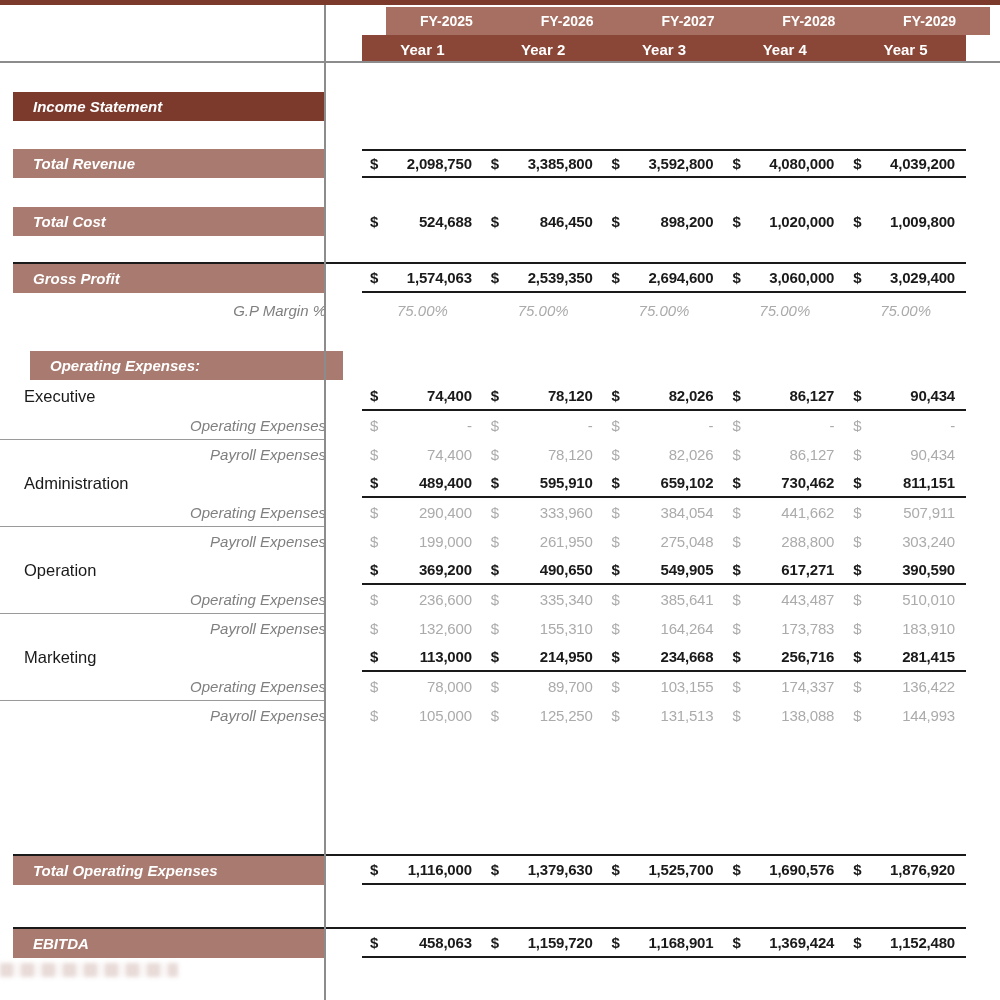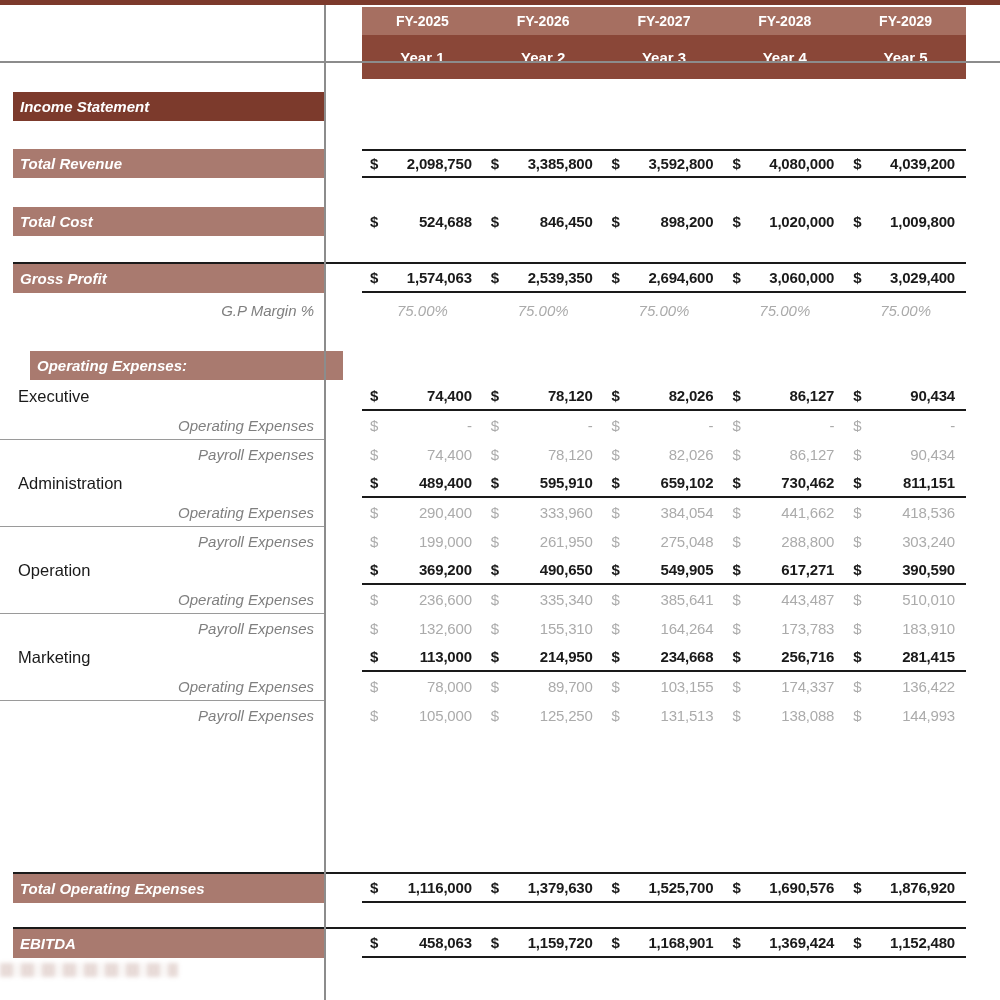--- a/index.html
+++ b/index.html
@@ -6,36 +6,36 @@
   body{font-family:"Liberation Sans", sans-serif;}
   #app{position:relative;width:1000px;height:1000px;background:#fff;overflow:hidden;}
 
   
   .top-strip{position:absolute;left:0;top:0;width:1000px;height:5px;background:var(--dark-brown);}
   .vline{position:absolute;left:324px;top:5px;width:2px;height:995px;background:var(--grid-line);}
   .hline{position:absolute;left:0;top:61px;width:1000px;height:2px;background:var(--grid-line);}
 
   
   .fy-row,.yr-row{position:absolute;left:362px;width:604px;display:flex;}
-  .fy-row{top:7px;height:28px;background:var(--fy-header);}
-  .yr-row{top:35px;height:44px;background:var(--year-header);}
+  .fy-row{top:7px;height:28px;background:var(--fy-header);margin-left:24px;}
+  .yr-row{top:35px;height:28px;background:var(--year-header);}
   .hcell{width:20%;display:flex;align-items:center;justify-content:center;color:#fff;font-weight:bold;}
   .fy-row .hcell{font-size:14px;}
   .yr-row .hcell{font-size:15px;}
 
   
   .row{position:absolute;left:0;width:1000px;height:29px;}
   .bar{position:absolute;left:13px;width:313px;height:100%;background:var(--section-bar);
        color:#fff;font-weight:bold;font-style:italic;font-size:15px;
-       display:flex;align-items:center;padding-left:7px;box-sizing:border-box;}
+       display:flex;align-items:center;padding-left:20px;box-sizing:border-box;}
   .bar.dark{background:var(--dark-brown);}
   .cat-label{position:absolute;left:0;width:326px;height:100%;display:flex;align-items:center;
-       padding-left:18px;box-sizing:border-box;font-size:16.5px;color:var(--value-black);}
+       padding-left:24px;box-sizing:border-box;font-size:16.5px;color:var(--value-black);}
   .sub-label{position:absolute;left:0;width:326px;height:100%;display:flex;align-items:center;
-       justify-content:flex-end;padding-right:12px;box-sizing:border-box;
+       justify-content:flex-end;padding-right:0;box-sizing:border-box;
        font-size:15px;font-style:italic;color:var(--sub-label-gray);}
   .sub-label.label-line{border-bottom:1.5px solid #9a9a9a;}
 
   .strip{position:absolute;left:362px;width:604px;height:100%;display:flex;box-sizing:border-box;}
   .strip.bt{border-top:2px solid var(--value-black);}
   .strip.bb{border-bottom:2px solid var(--value-black);}
   .full-top-line{position:absolute;left:13px;top:-2px;width:953px;height:2px;background:var(--value-black);}
 
   .cell{width:20%;display:flex;align-items:center;box-sizing:border-box;}
   .cell.money{justify-content:space-between;padding:0 11px 0 8px;font-size:15px;letter-spacing:-0.2px;}
@@ -285,21 +285,21 @@
           <div class="cell money gray">
             <div class="cur">$</div>
             <div class="num">384,054</div>
           </div>
           <div class="cell money gray">
             <div class="cur">$</div>
             <div class="num">441,662</div>
           </div>
           <div class="cell money gray">
             <div class="cur">$</div>
-            <div class="num">418,536</div>
+            <div class="num">507,911</div>
           </div>
         </div>
       </div>
       <div class="row" style="top: 527px;">
         <div class="sub-label">Payroll Expenses</div>
         <div class="strip">
           <div class="cell money gray">
             <div class="cur">$</div>
             <div class="num">199,000</div>
           </div>
@@ -464,21 +464,21 @@
           <div class="cell money gray">
             <div class="cur">$</div>
             <div class="num">138,088</div>
           </div>
           <div class="cell money gray">
             <div class="cur">$</div>
             <div class="num">144,993</div>
           </div>
         </div>
       </div>
-      <div class="row" style="top: 874px;">
+      <div class="row" style="top: 856px;">
         <div class="full-top-line"></div>
         <div class="bar">Total Operating Expenses</div>
         <div class="strip bb">
           <div class="cell money bold">
             <div class="cur">$</div>
             <div class="num">1,116,000</div>
           </div>
           <div class="cell money bold">
             <div class="cur">$</div>
             <div class="num">1,379,630</div>

